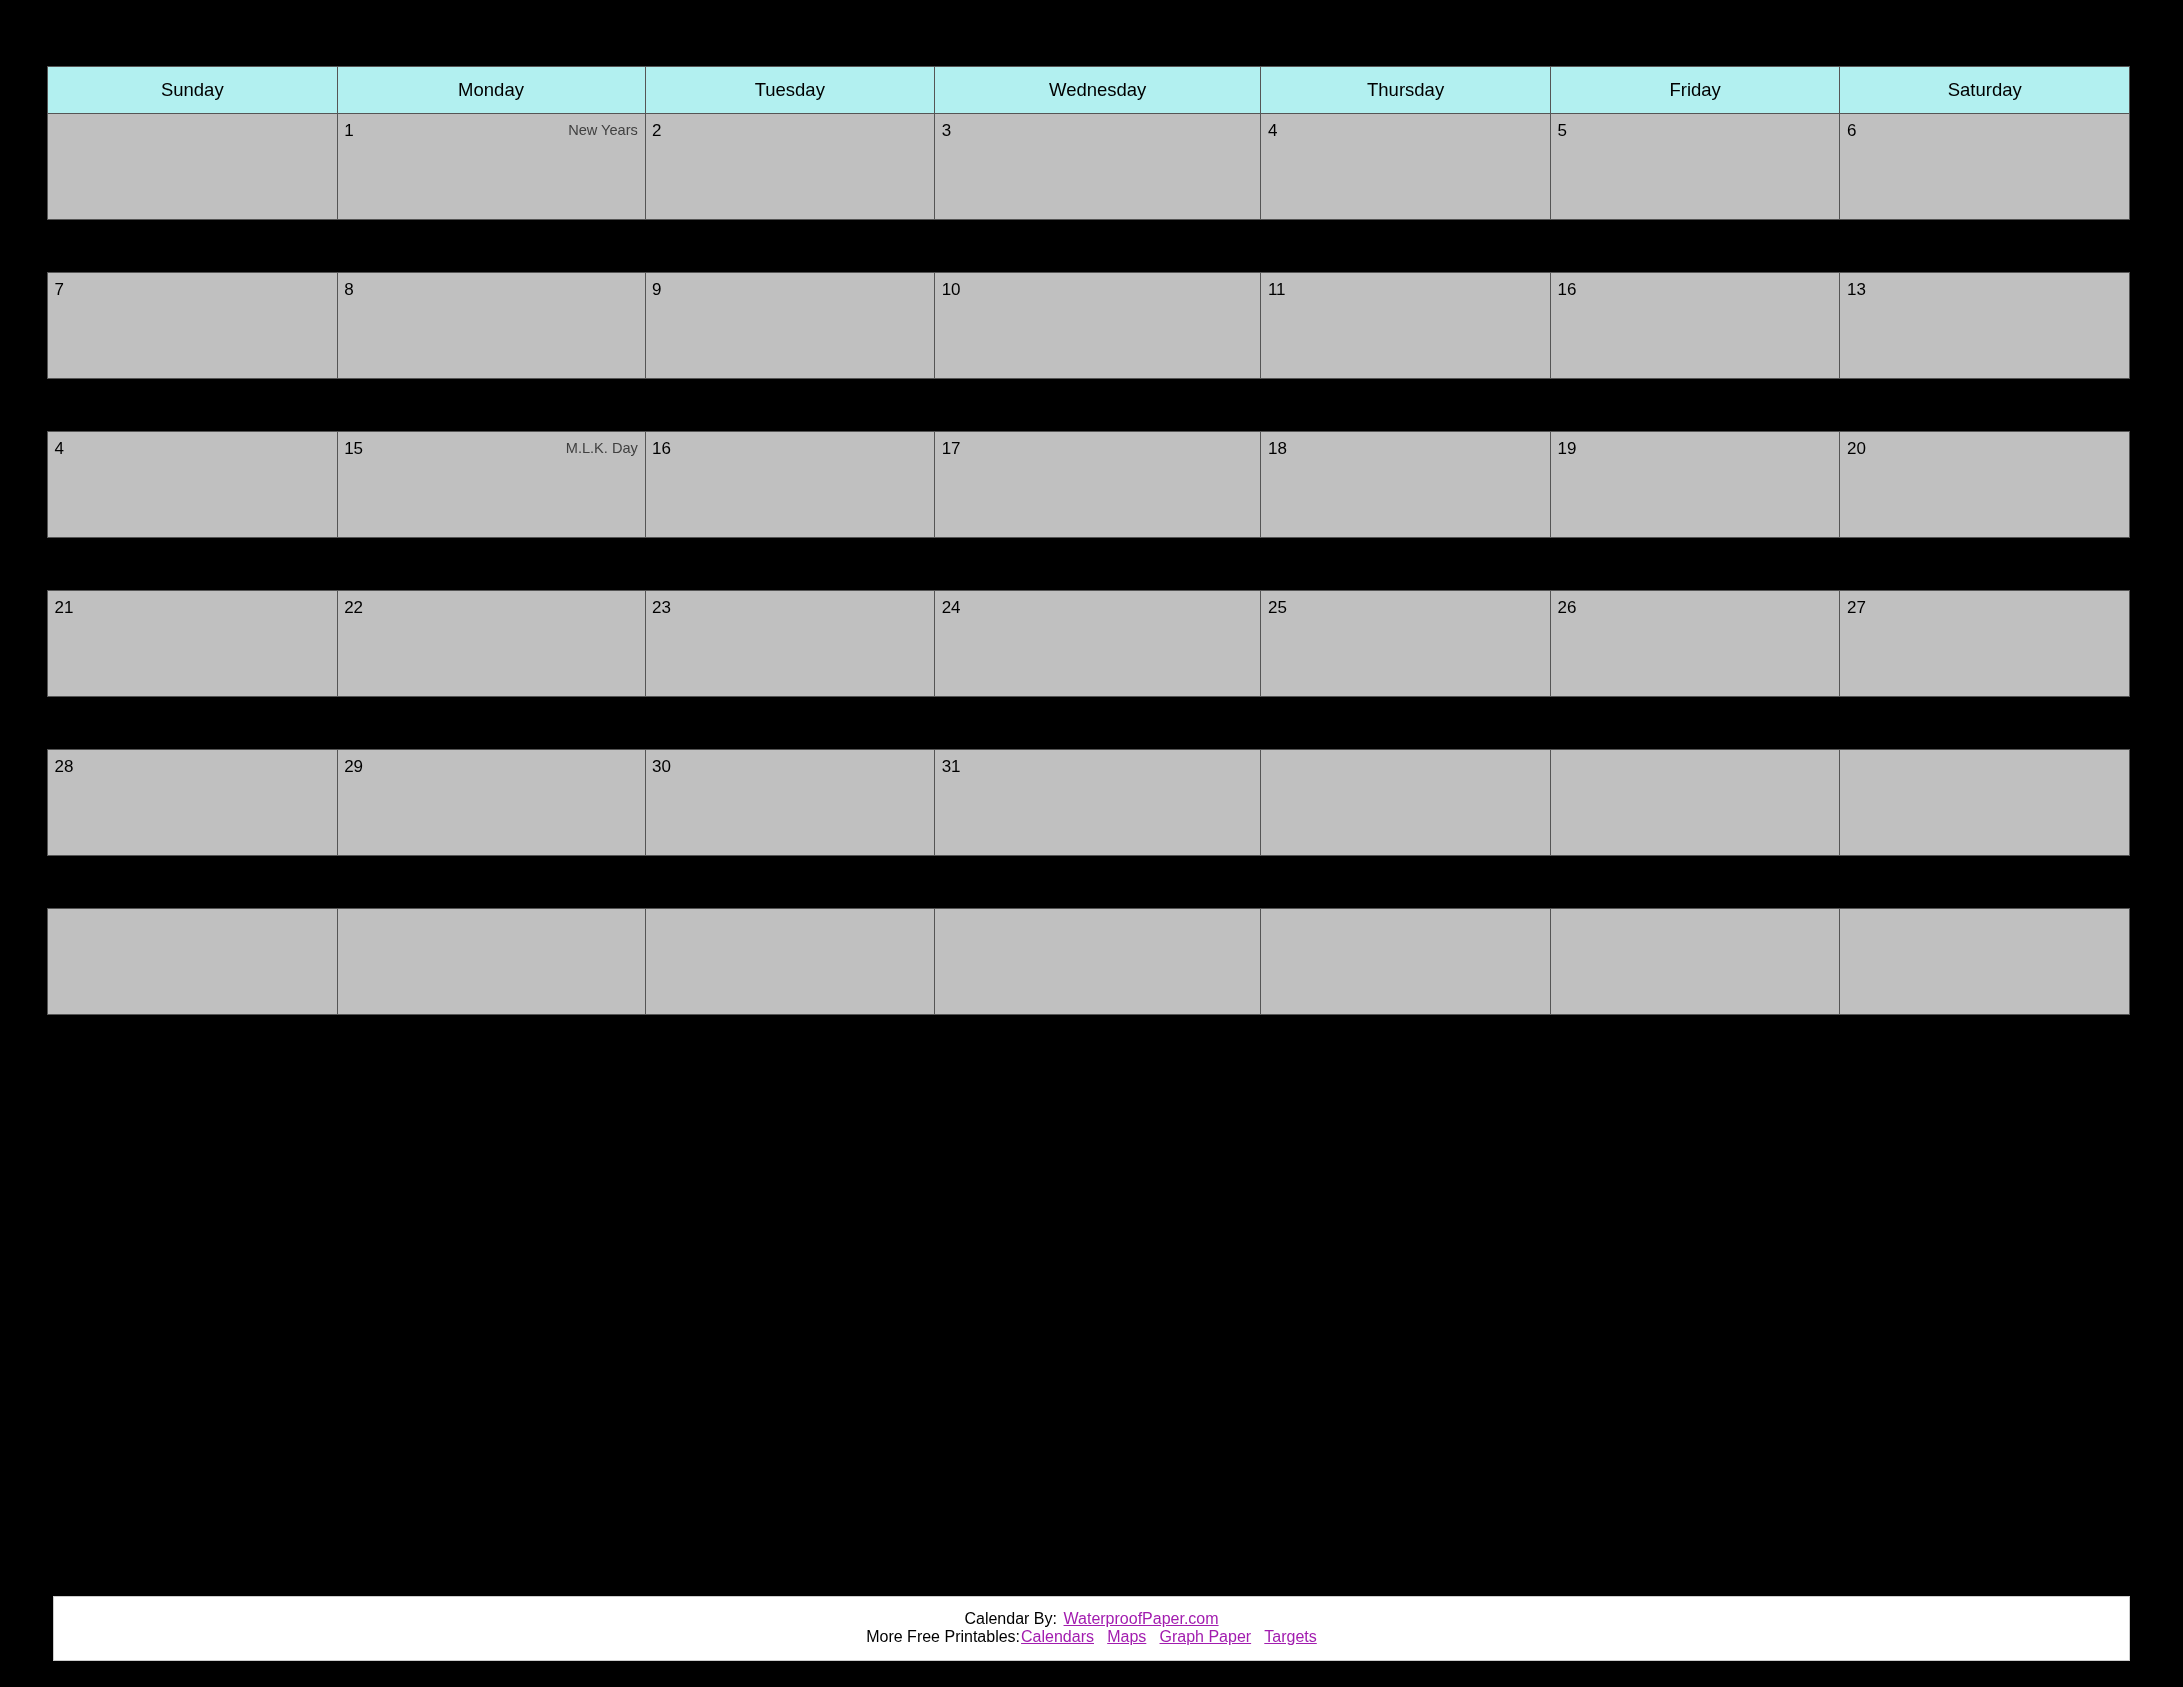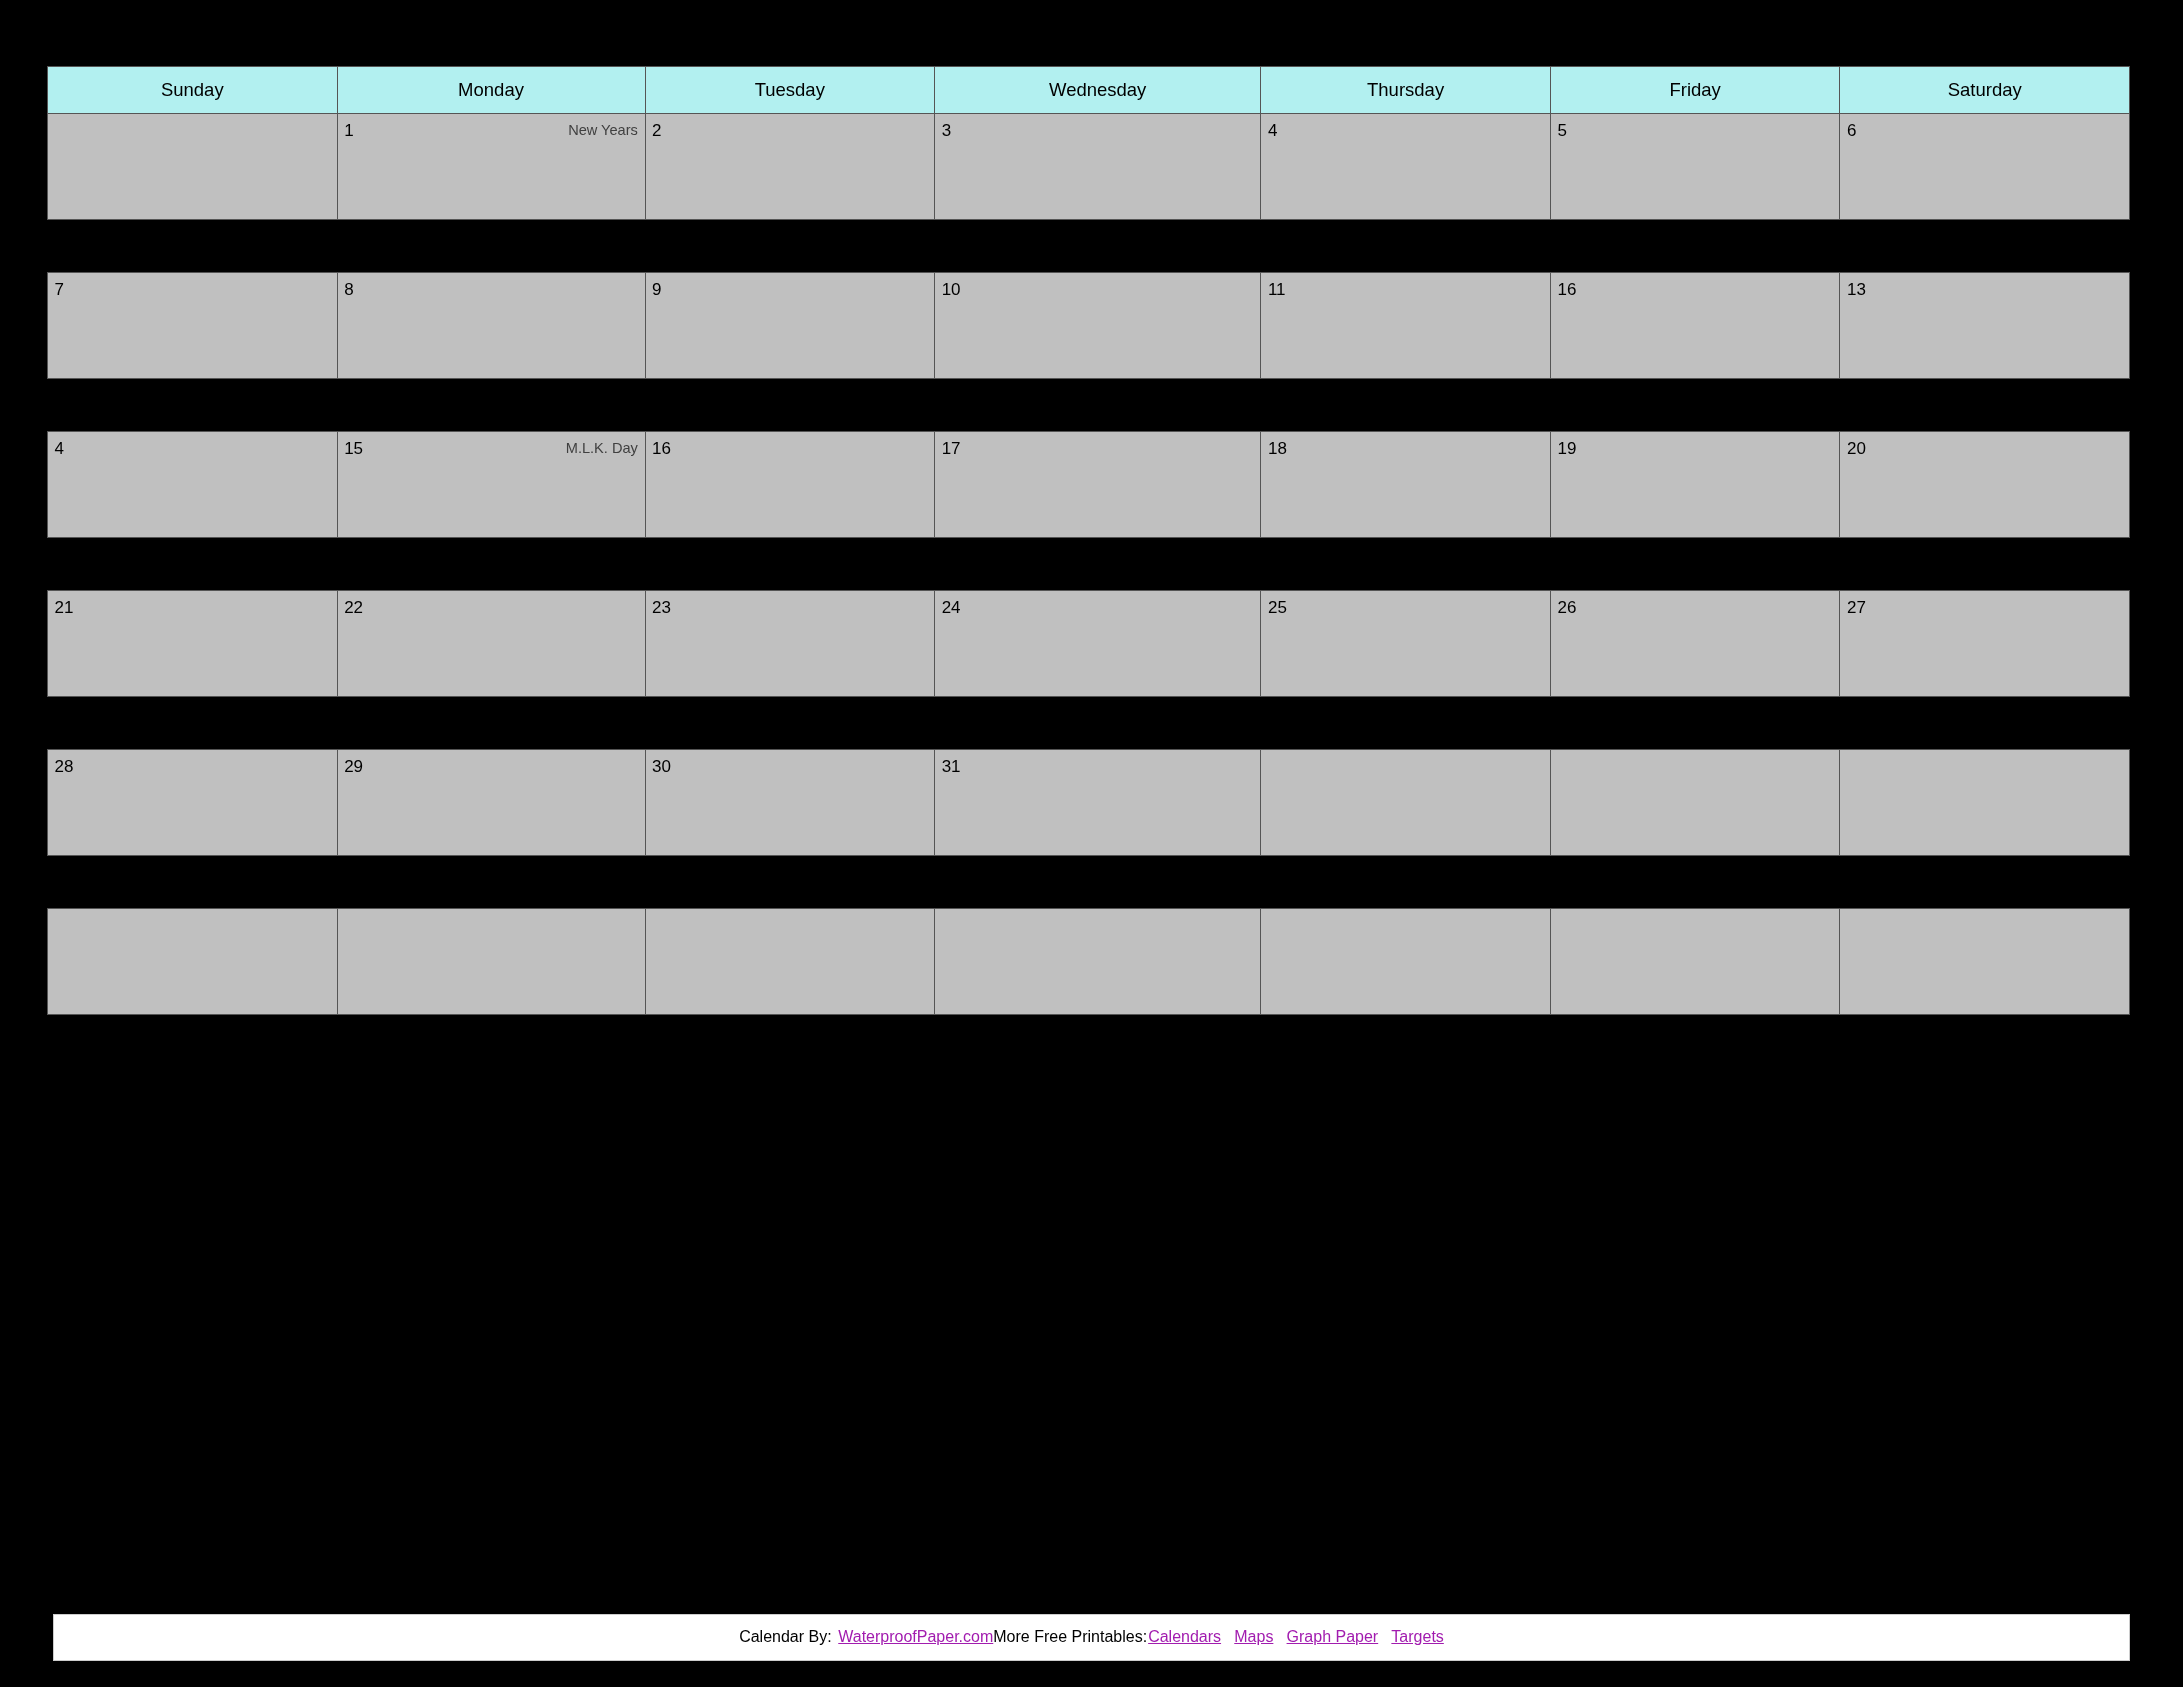--- a/index.html
+++ b/index.html
@@ -61,23 +61,24 @@
     }
     .footer {
       position: absolute;
       bottom: 26.5px;
       left: 53px;
       right: 53px;
       background: #fff;
       border: 0.7px solid #ccc;
       padding: 13.2px 26.5px;
       display: flex;
-      justify-content: center;
+      justify-content: space-between;
       align-items: center;
       font-size: 16px;
+      flex-direction: column;
     }
     .footer-left {
       display: flex;
       align-items: center;
       gap: 6.6px;
     }
     .footer-right {
       display: flex;
       align-items: center;
       gap: 1px;

